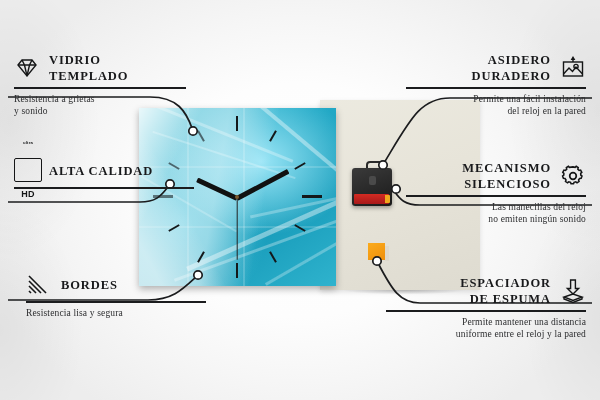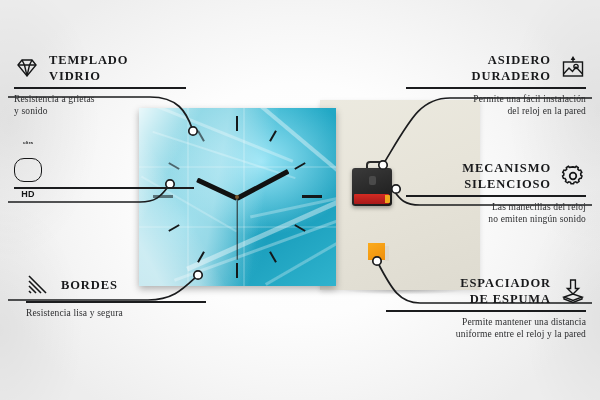--- a/index.html
+++ b/index.html
@@ -98,21 +98,21 @@
     font-weight:bold;font-size:12.5px;letter-spacing:.9px;color:#18191b;
     line-height:1.28;text-transform:uppercase;white-space:nowrap;
   }
   .rule{height:1.6px;background:#1b1c1e;margin:3px 0 4px;}
   .co-sub{
     font-family:"Liberation Serif", serif;
     font-size:9.5px;color:#2c2d2f;line-height:1.35;letter-spacing:.15px;white-space:pre-line;
   }
   .ico{width:26px;height:26px;flex:0 0 26px;display:block;}
   .hd-badge{
-    width:26px;height:22px;border:1.6px solid #151617;border-radius:10px;
+    width:26px;height:22px;border:1.6px solid #151617;border-radius:2px;
     display:flex;flex-direction:column;align-items:center;justify-content:center;line-height:1;gap:44px;
   }
   .hd-ultra{font-family:"Liberation Sans", sans-serif;font-size:4.2px;font-weight:bold;letter-spacing:.2px;color:#151617;}
   .hd-txt{font-family:"Liberation Sans", sans-serif;font-size:9px;font-weight:bold;letter-spacing:.3px;color:#151617;}
   svg{display:block;overflow:visible;}
   .lines{position:absolute;left:0;top:0;width:600px;height:400px;pointer-events:none;}
 </style>
 </head>
 <body>
 
@@ -185,38 +185,39 @@
 
   <div class="callout left-co" style="left:14px;top:52px;width:172px;">
     <div class="co-head">
       <span class="ico">
         <svg viewBox="0 0 26 26" width="26" height="26" fill="none" stroke="#151617" stroke-width="1.4">
           <path d="M4 10 L8 5 H18 L22 10 L13 21 Z"></path>
           <path d="M4 10 H22 M8 5 L10.5 10 L13 21 M18 5 L15.5 10 L13 21"></path>
         </svg>
       </span>
       <div>
+        <div class="co-title">VIDRIO</div>
         <div class="co-title">TEMPLADO</div>
-        <div class="co-title">VIDRIO</div>
       </div>
     </div>
     <div class="rule"></div>
     <div class="co-sub">Resistencia a grietas
 y sonido</div>
   </div>
 
   <div class="callout left-co" style="left:14px;top:158px;width:180px;">
     <div class="co-head">
       <span class="ico">
         <span class="hd-badge">
           <span class="hd-ultra">ultra</span>
           <span class="hd-txt">HD</span>
         </span>
       </span>
       <div>
+        <div class="co-title">ALTA CALIDAD</div>
       </div>
     </div>
     <div class="rule"></div>
   </div>
 
   <div class="callout left-co" style="left:26px;top:272px;width:180px;">
     <div class="co-head">
       <span class="ico">
         <svg viewBox="0 0 26 26" width="26" height="26" fill="none" stroke="#151617" stroke-width="1.6">
           <path d="M3 4 L20 21"></path>

